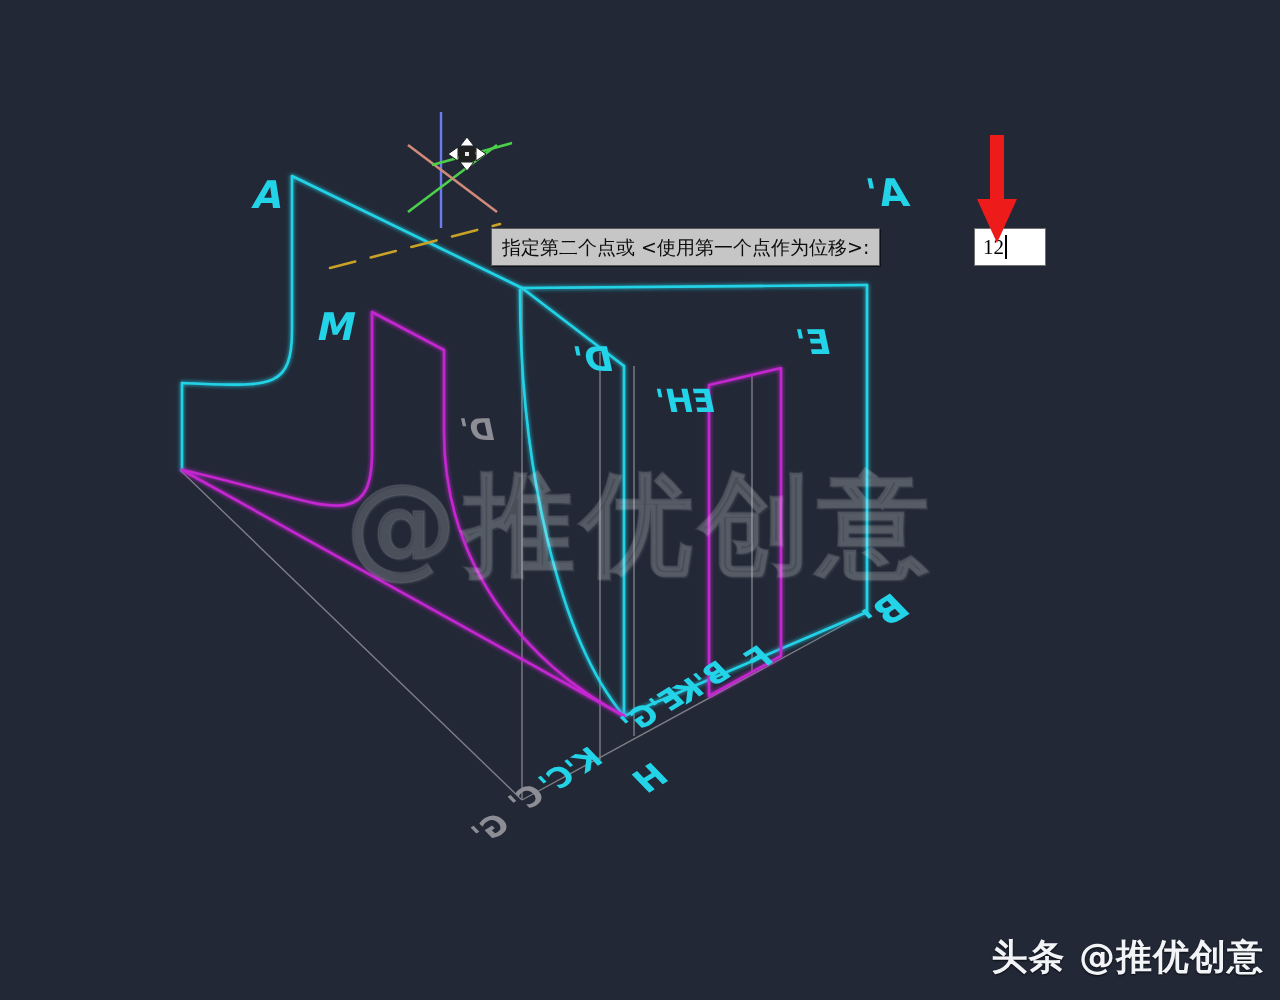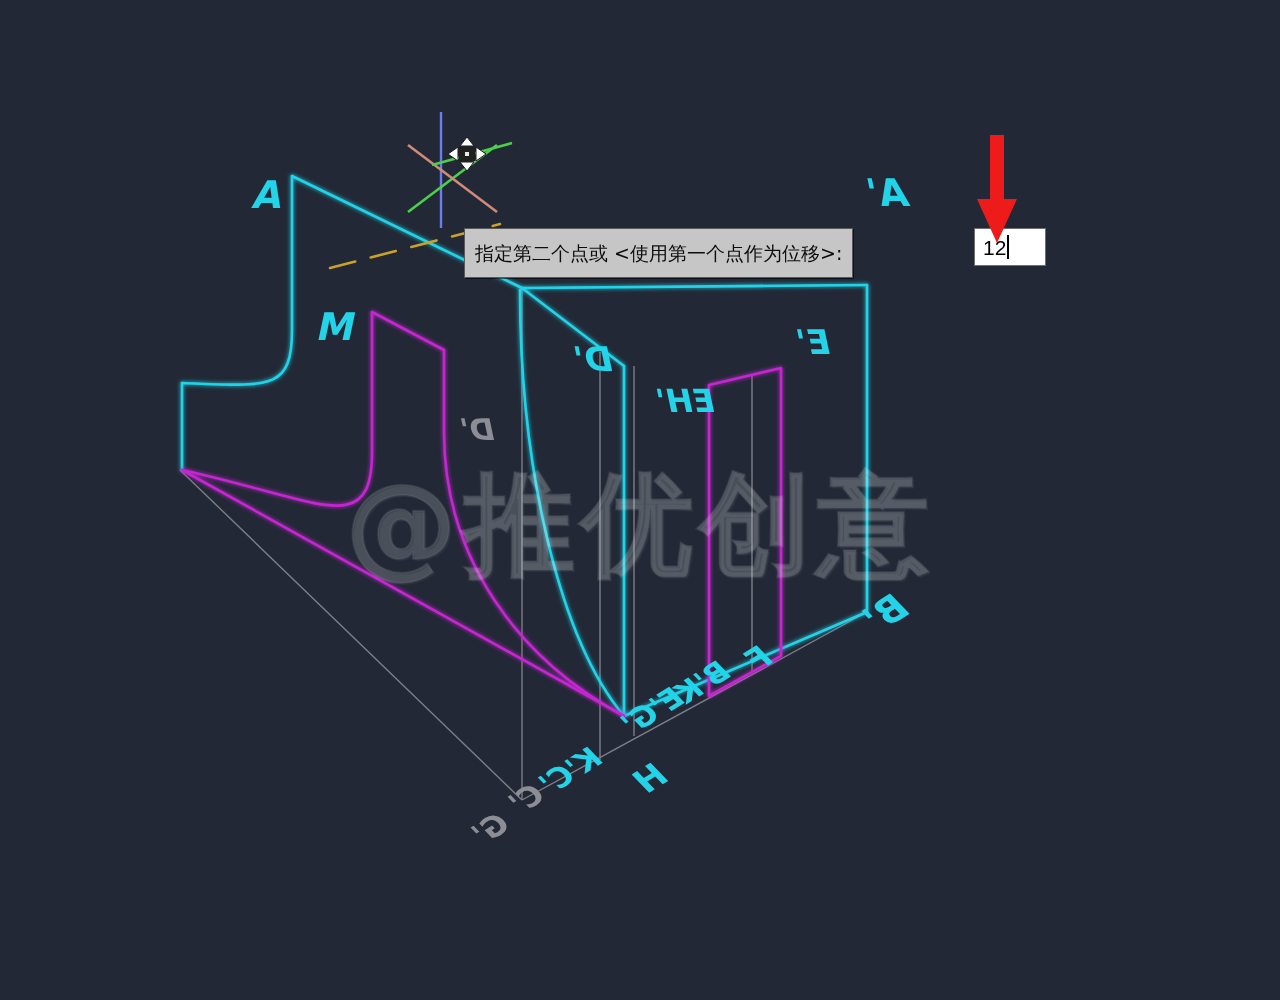--- a/index.html
+++ b/index.html
@@ -30,23 +30,23 @@
     left: 0;
     top: 0;
     width: 1280px;
     height: 1000px;
     display: block;
   }
 
   
   #command-prompt {
     position: absolute;
-    left: 464px;
+    left: 491px;
     top: 228px;
-    height: 50px;
+    height: 38px;
     box-sizing: border-box;
     background: #c6c6c6;
     border: 1px solid #5a5a5a;
     box-shadow: 1px 1px 0 rgba(0,0,0,0.55);
     display: flex;
     align-items: center;
     padding: 0 10px;
     z-index: 20;
   }
   #command-prompt .prompt-text {
@@ -68,21 +68,21 @@
     border: 1px solid #6f6f6f;
     display: flex;
     align-items: center;
     z-index: 20;
   }
   #command-input-box .input-value {
     color: #000;
     font-size: 21px;
     line-height: 21px;
     padding-left: 8px;
-    font-family: Liberation Sans, sans-serif;
+    font-family: Liberation Serif, serif;
   }
   #command-input-box .caret {
     width: 2px;
     height: 24px;
     background: #000;
     margin-left: 1px;
   }
 
   
   #annotation-arrow {
@@ -254,14 +254,15 @@
 
   <div id="command-input-box">
     <span class="input-value">12</span>
     <span class="caret"></span>
   </div>
 
   <svg id="annotation-arrow" viewBox="0 0 44 110" xmlns="http://www.w3.org/2000/svg">
     <polygon points="15,0 29,0 29,64 42,64 22,108 2,64 15,64" fill="#ee1b1b"></polygon>
   </svg>
 
+  <div id="watermark-corner">头条 @推优创意</div>
 
 </div>
 
 </body></html>

